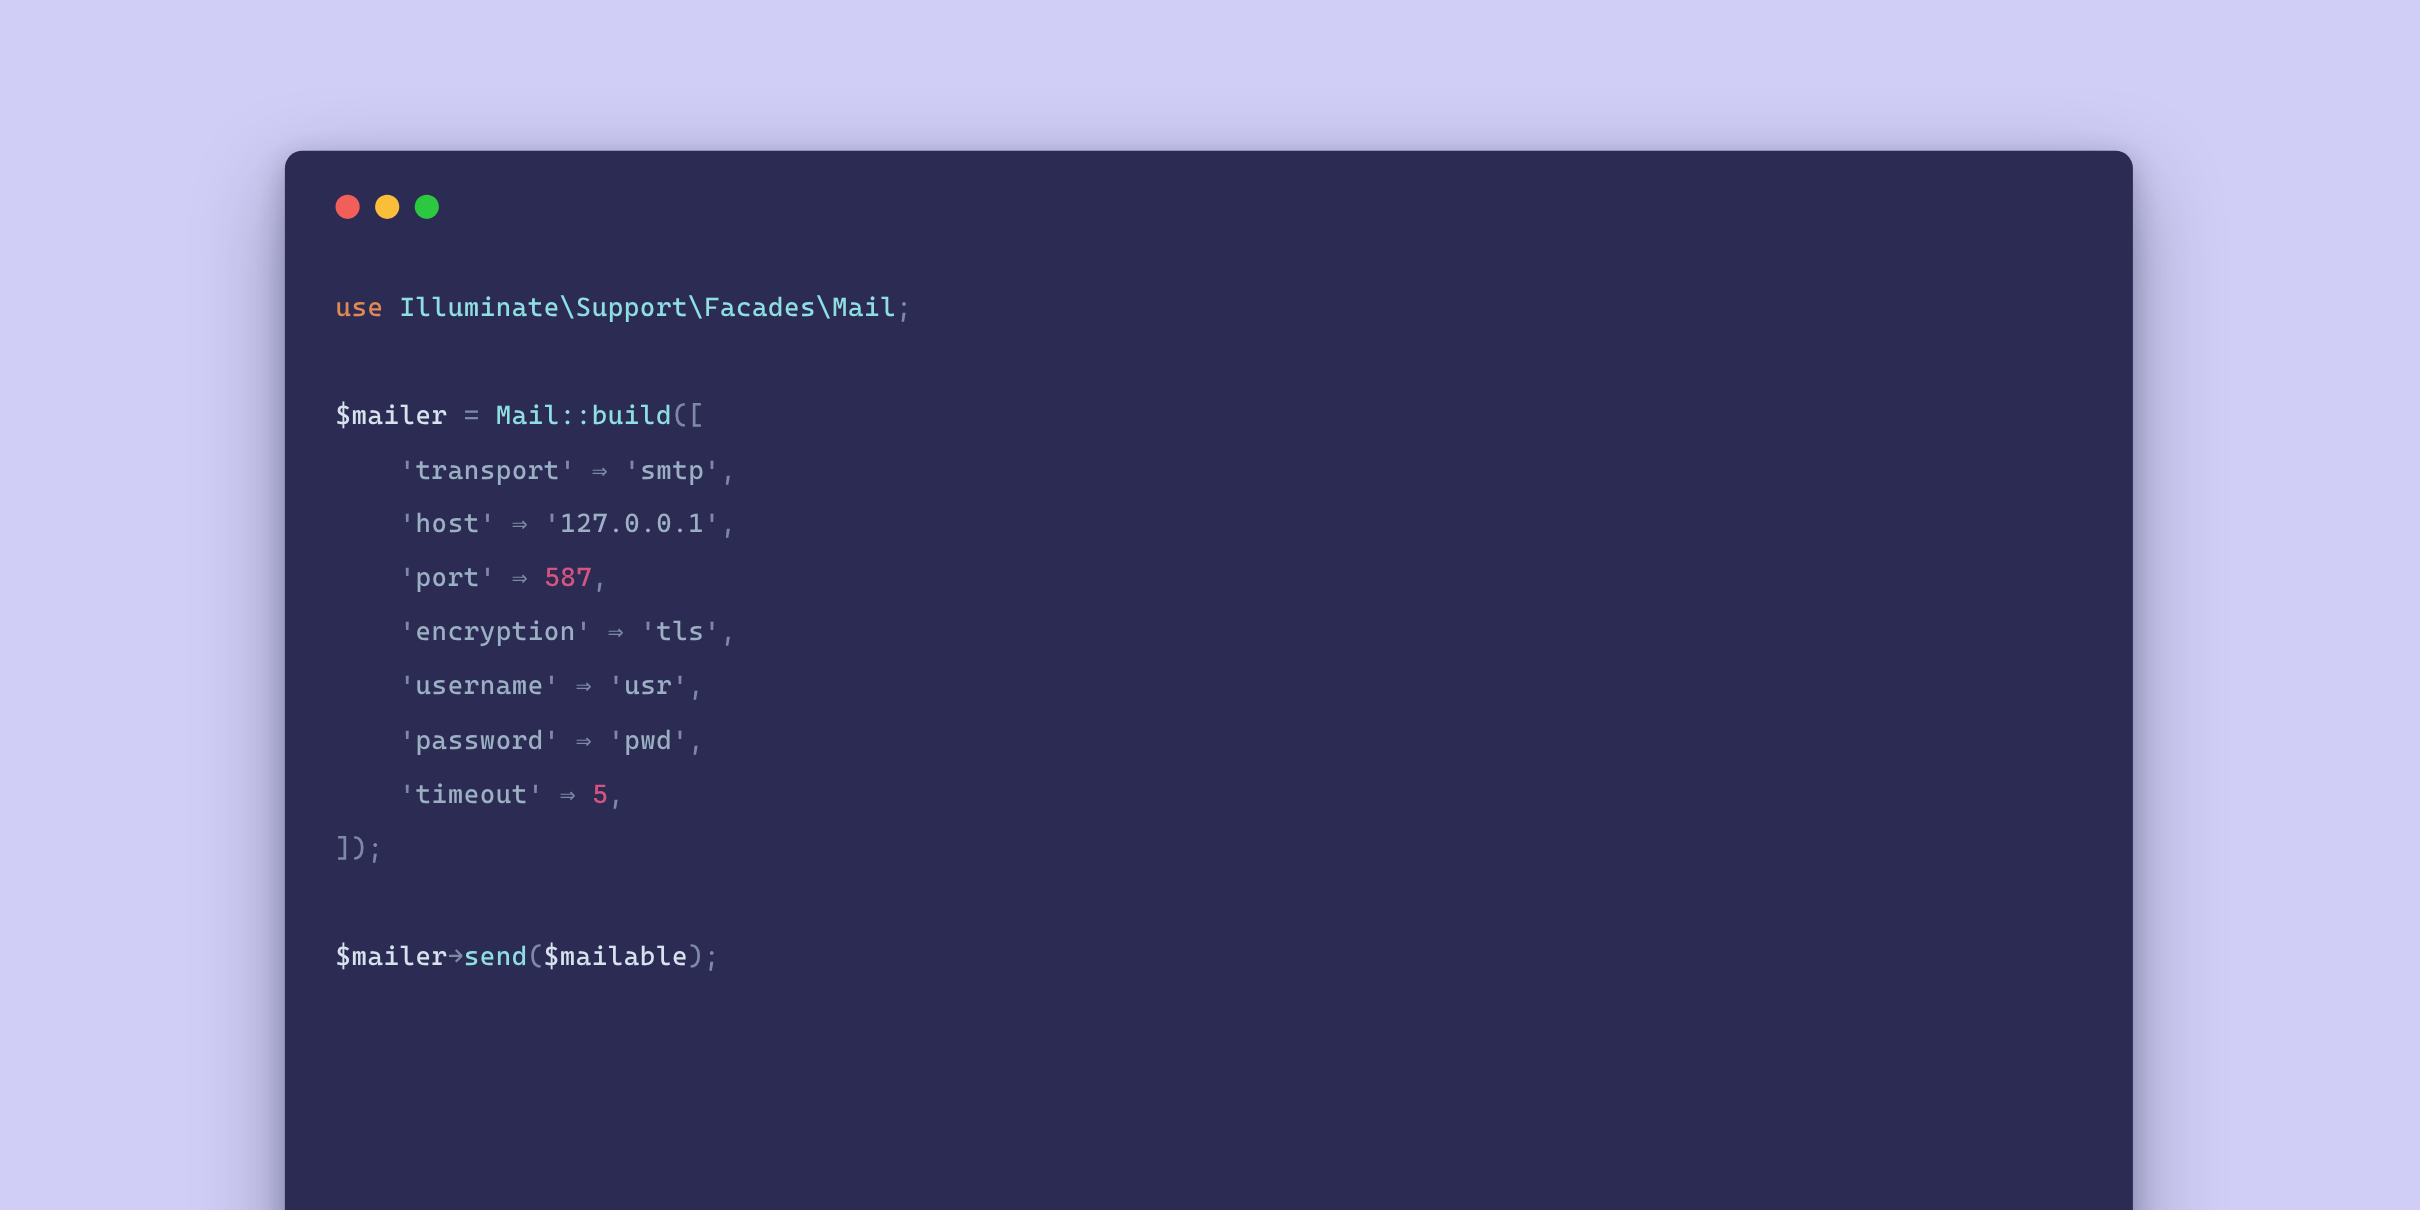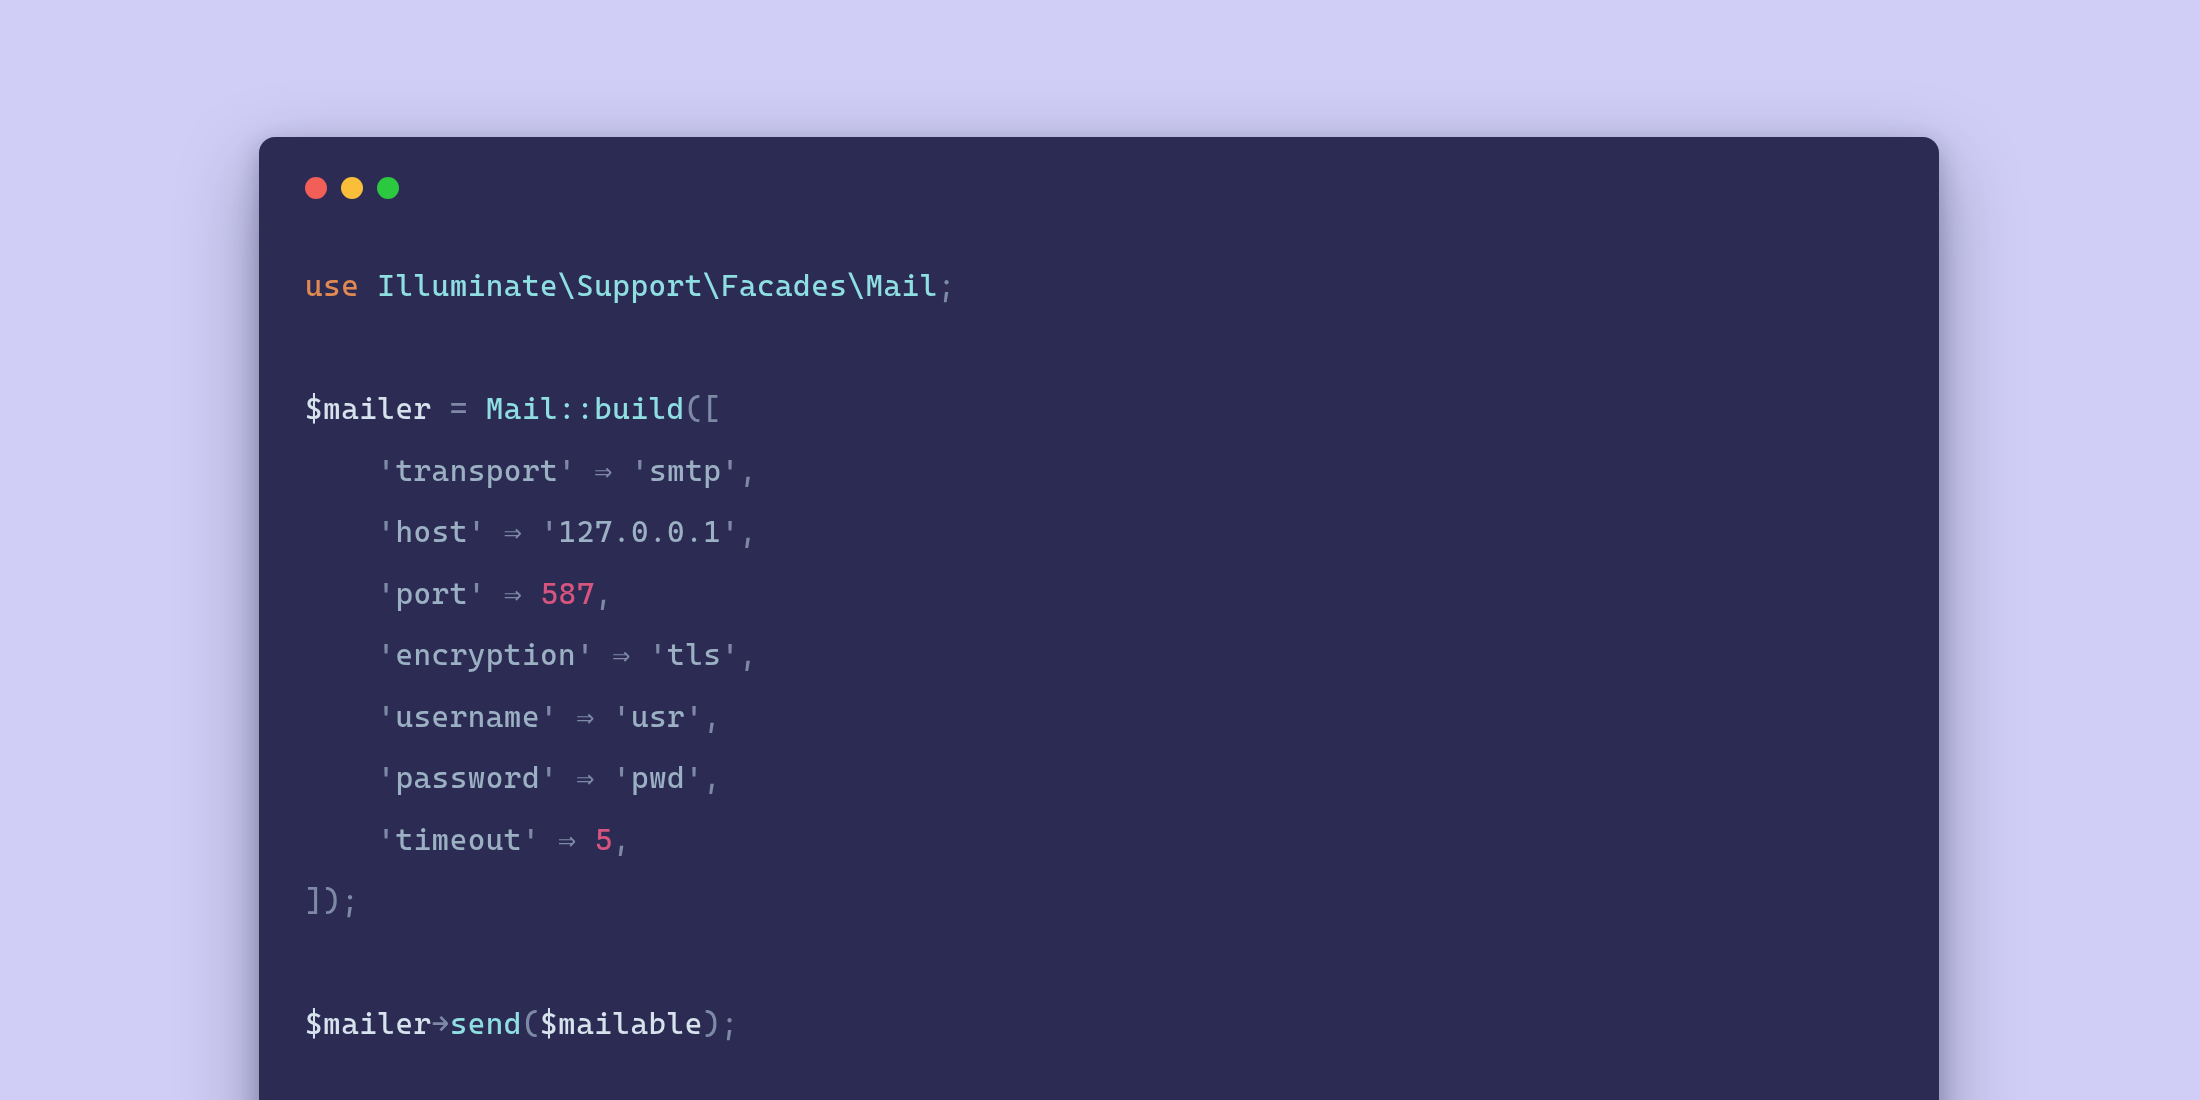--- a/index.html
+++ b/index.html
@@ -30,21 +30,21 @@
     width: 22px;
     height: 22px;
     border-radius: 50%;
   }
   .light.red    { background: #f25f58; }
   .light.yellow { background: #fbbe3b; }
   .light.green  { background: #2bc840; }
 
   pre.code {
     font-family: inherit;
-    font-size: 30px;
+    font-size: 24px;
     line-height: 2.05;
     white-space: pre;
     color: #d7e3ec;
     letter-spacing: 0.5px;
   }
 
   .tok-kw     { color: #e08952; }  
   .tok-ns     { color: #8fdfe2; }  
   .tok-var    { color: #d7e3ec; }  
   .tok-op     { color: #7e8aa5; }  

